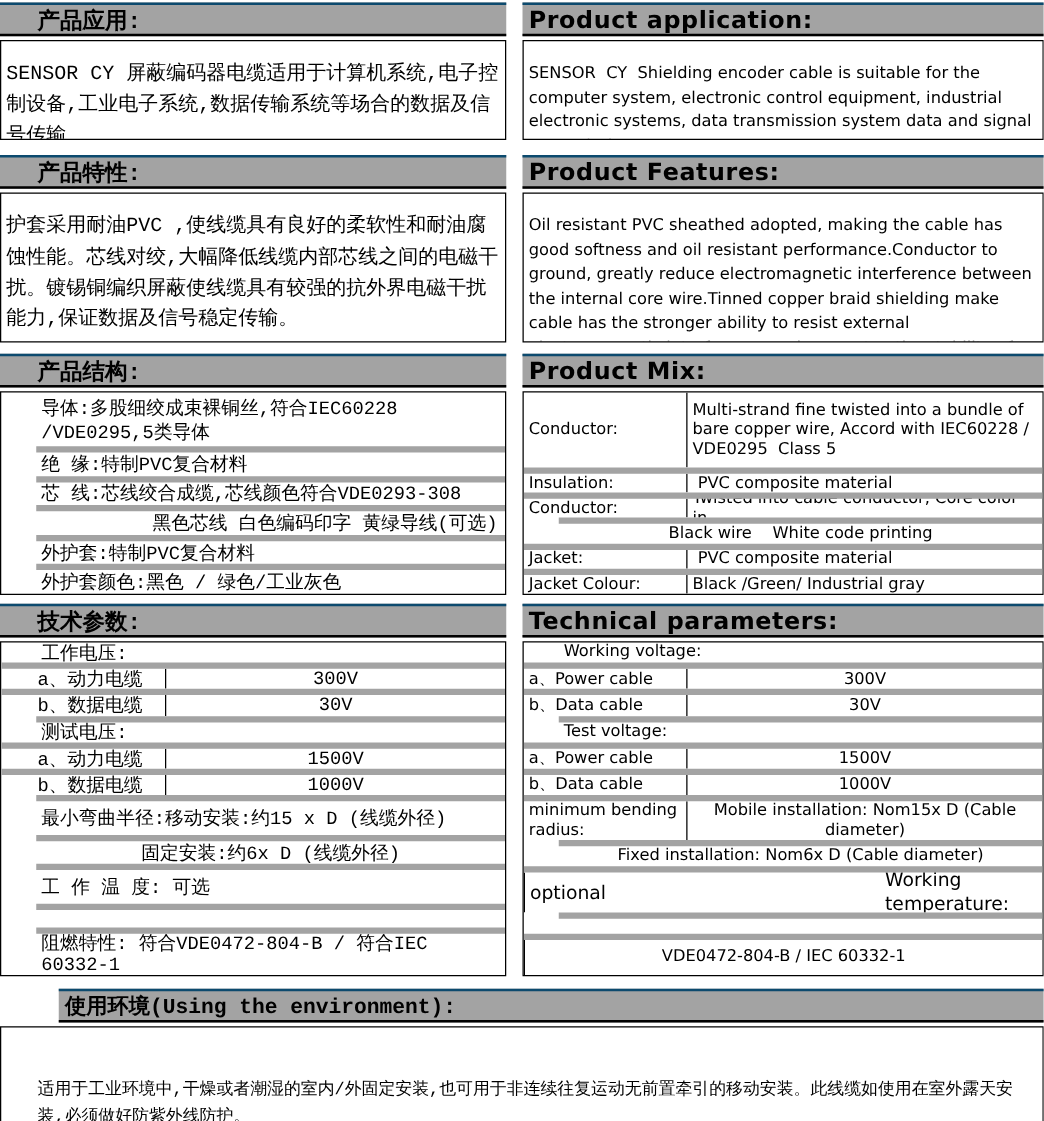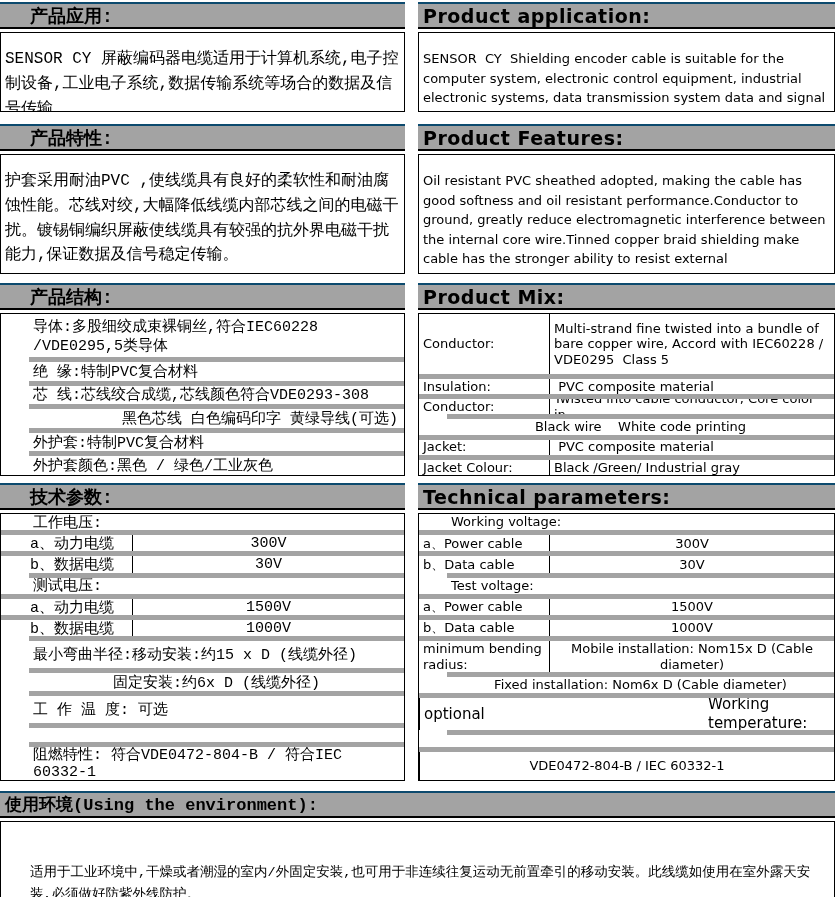--- a/index.html
+++ b/index.html
@@ -25,21 +25,21 @@
     border-top: 2px solid #0c4a6e;
     border-bottom: 2px solid #000;
     height: 27px;
     display: flex;
     align-items: center;
     font-weight: bold;
     margin-bottom: 3px;
   }
   .hdr.zh { font-size: 18px; padding-left: 30px; }
   .hdr.en { font-size: 19px; padding-left: 5px; letter-spacing: 0.5px; text-align: right; }
-  .hdr.bottom { grid-column: 1 / span 2; font-size: 17px; padding-left: 5px; }
+  .hdr.bottom { grid-column: 1 / span 2; font-size: 17px; padding-left: 5px; margin-left: 47px; }
   
   .box {
     border: 1px solid #000;
     overflow: hidden;
     margin-bottom: 5px;
     white-space: pre-wrap;
   }
   .body-text.zh { font-size: 16px; line-height: 1.55; padding: 14px 4px 4px 4px; }
   .body-text.en { font-size: 13px; line-height: 1.5; padding: 16px 4px; }
   .h80  { height: 80px; }

